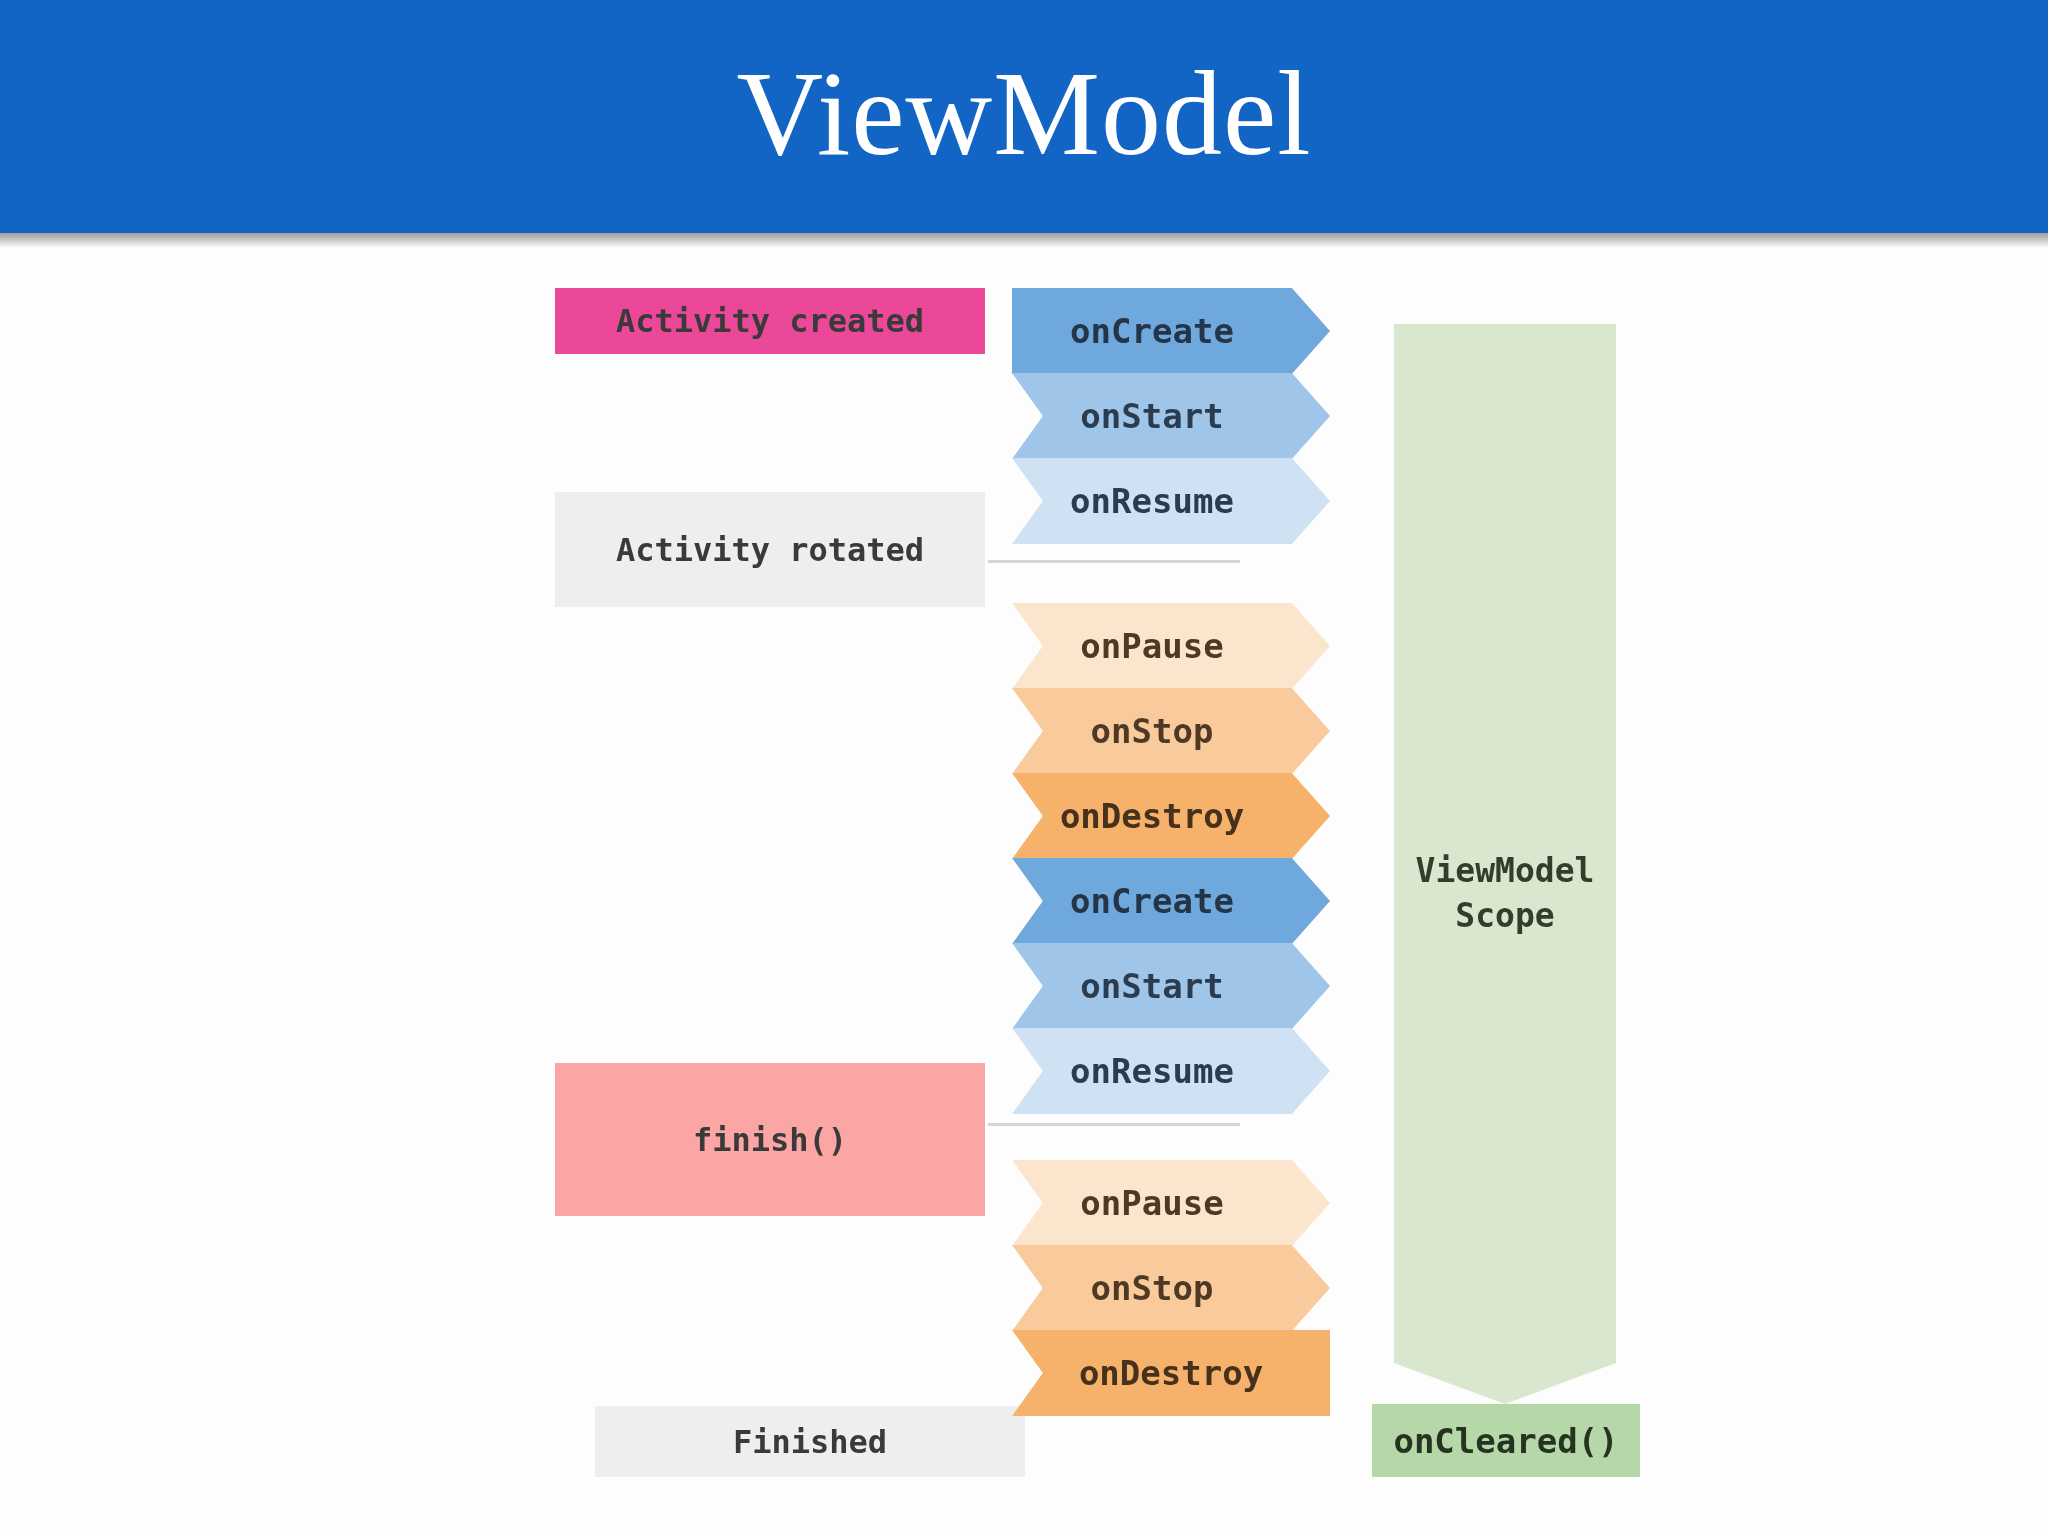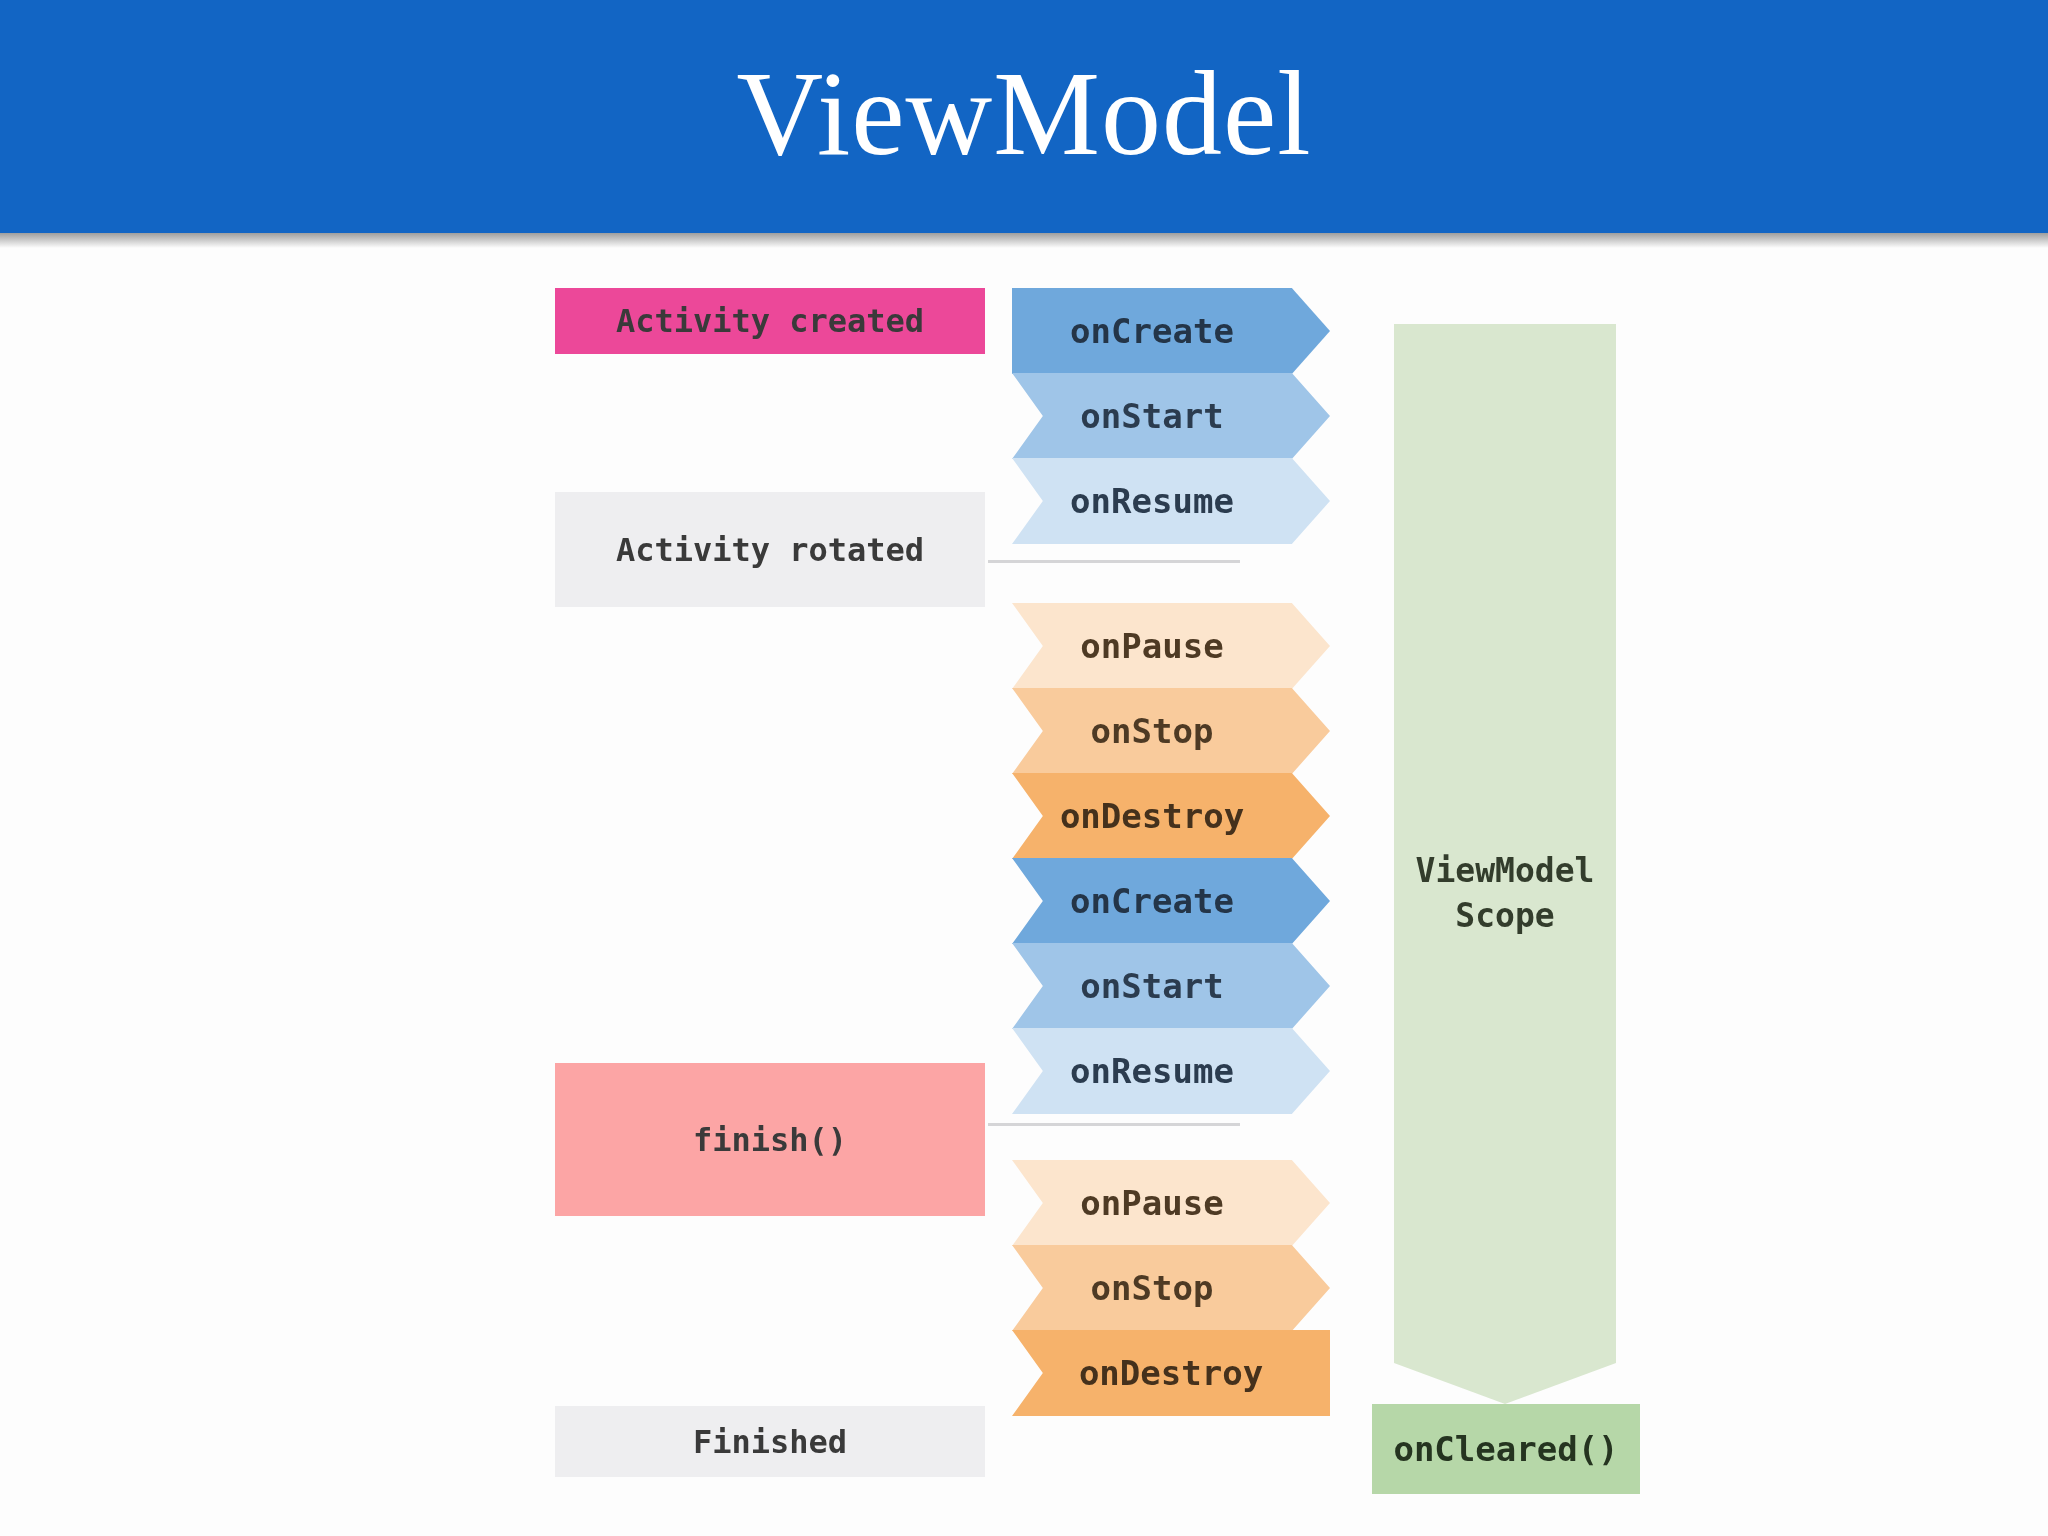--- a/index.html
+++ b/index.html
@@ -89,41 +89,41 @@
     width: 222px;
     text-align: center;
     font-size: 33px;
     font-weight: bold;
     color: #333d2c;
     line-height: 45px;
   }
   .cleared-box {
     position: absolute;
     left: 1372px; top: 1404px;
-    width: 268px; height: 90px;
+    width: 268px; height: 73px;
     display: flex; align-items: center; justify-content: center;
     font-size: 34px;
     font-weight: bold;
     color: #253420;
   }
 </style>
 </head>
 <body>
 
 <div class="slide">
 
   <div class="header" style="background-color: rgb(18, 101, 196);">
     <div class="header-title" style="color: rgb(255, 255, 255);">ViewModel</div>
   </div>
   <div class="header-shadow"></div>
 
   <div class="state-box" style="top: 288px; height: 66px; background-color: #ec4899;">Activity created</div>
   <div class="state-box" style="top: 492px; height: 115px; background-color: rgb(238, 238, 240);">Activity rotated</div>
   <div class="state-box" style="top: 1063px; height: 153px; background-color: #fca5a5;">finish()</div>
-  <div class="state-box" style="top: 1406px; height: 71px; background-color: rgb(238, 238, 240);">Finished</div>
+  <div class="state-box" style="top: 1406px; height: 71px; background-color: rgb(238, 238, 240); margin-left: 40px;">Finished</div>
 
   <div class="divider" style="top: 560px; background-color: rgb(213, 213, 215);"></div>
   <div class="divider" style="top: 1123px; background-color: rgb(213, 213, 215);"></div>
 
   <div class="chev first" style="top: 288px; background-color: rgb(111, 168, 220); color: rgb(36, 53, 72);">onCreate</div>
   <div class="chev" style="top: 373px; background-color: rgb(159, 197, 232); color: rgb(43, 60, 79);">onStart</div>
   <div class="chev" style="top: 458px; background-color: rgb(207, 226, 243); color: rgb(43, 60, 79);">onResume</div>
 
   <div class="chev" style="top: 603px; background-color: rgb(252, 229, 205); color: rgb(78, 58, 36);">onPause</div>
   <div class="chev" style="top: 688px; background-color: rgb(249, 203, 156); color: rgb(78, 58, 36);">onStop</div>

